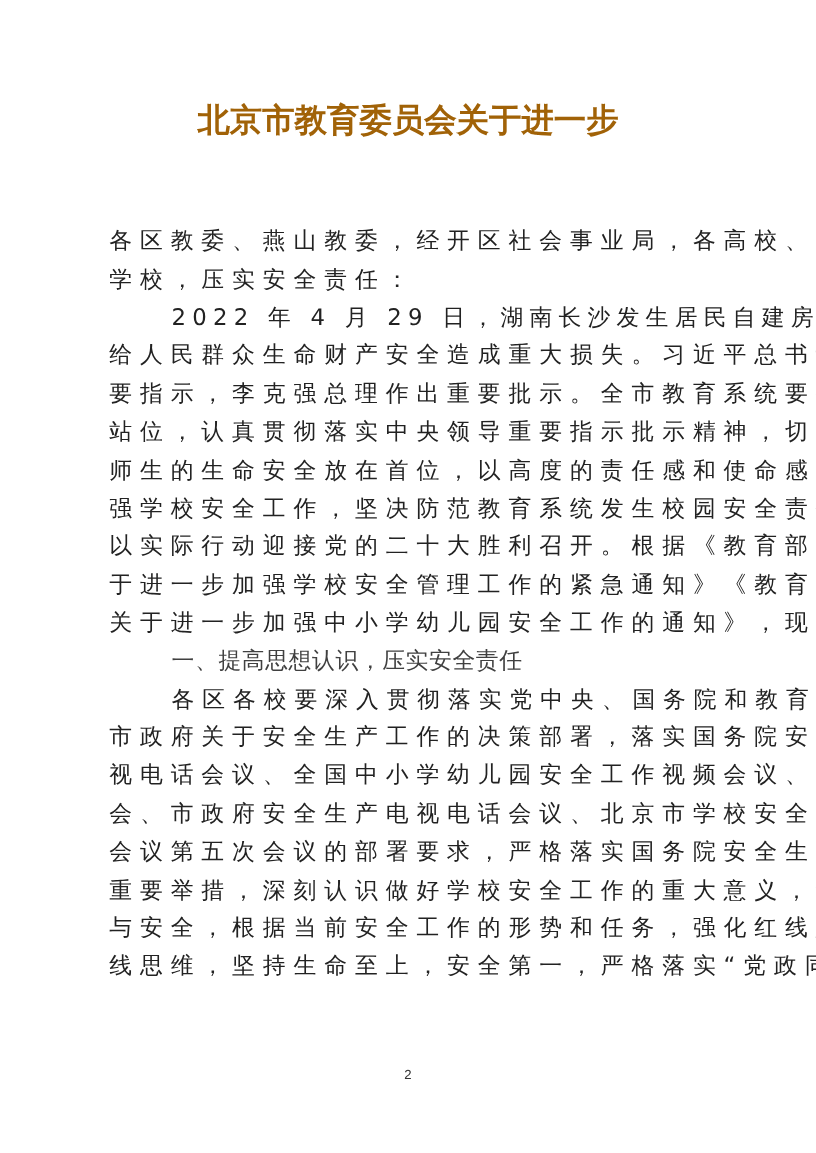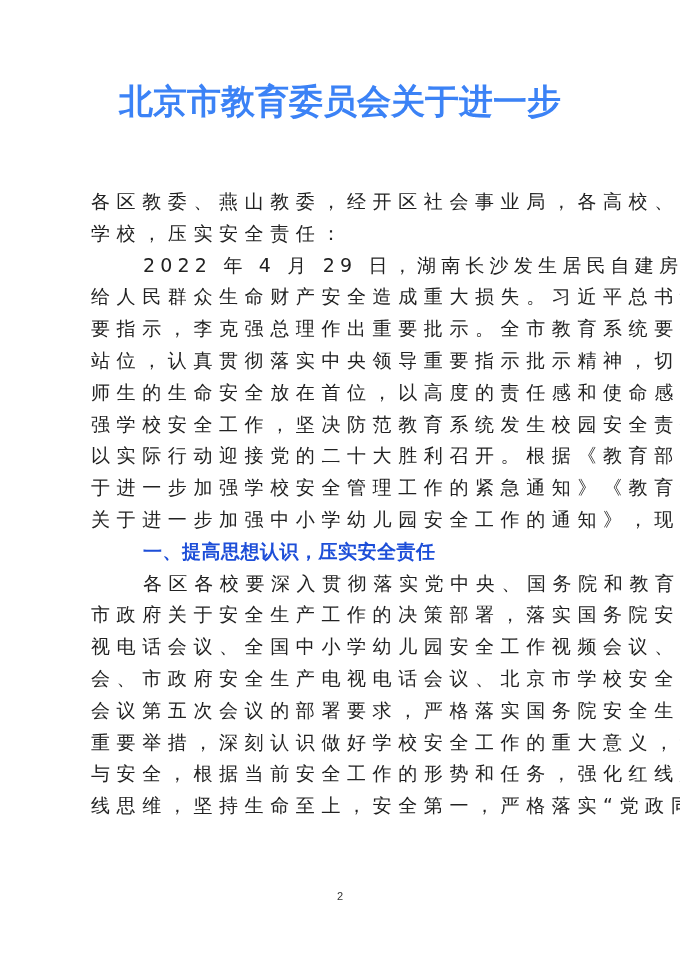--- a/index.html
+++ b/index.html
@@ -2,34 +2,34 @@
 <html><head>
   <meta charset="utf-8">
   <style>
     html, body { margin: 0; padding: 0; background: #ffffff; }
     body { width: 680px; height: 961px; position: relative; overflow: hidden; color: #1a1a1a; }
     .page { position: absolute; left: 0; top: 0; width: 680px; height: 961px; background: #fff; }
     .title {
       position: absolute; left: 0; top: 84px; width: 680px;
       text-align: center;
       font-family: "DejaVu Serif", "Liberation Serif", serif;
-      font-weight: bold; font-size: 34px; line-height: 34px; color: #3b82f6;
+      font-weight: bold; font-size: 27px; line-height: 34px; color: #a16207;
     }
     .title div { white-space: nowrap; }
     .body {
       position: absolute; left: 91px; top: 186px; width: 492px;
       font-family: "DejaVu Sans", "Liberation Sans", sans-serif;
       font-size: 19px; line-height: 31.8px; color: #222;
       letter-spacing: 6.6px;
     }
     .line { white-space: nowrap; height: 31.8px; overflow: visible; }
     .indent { padding-left: 52px; }
     .heading {
       font-family: "DejaVu Sans", "Liberation Sans", sans-serif;
-      font-weight: bold; letter-spacing: 0.5px; color: #1d4ed8;
+      font-weight: normal; letter-spacing: 0.5px; color: #404040;
     }
     .pagenum {
       position: absolute; left: 0; width: 680px; top: 890px; text-align: center;
       font-family: "Liberation Sans", sans-serif; font-size: 11px; color: #333;
     }
   </style>
 </head>
 <body>
 
 <div class="page">

